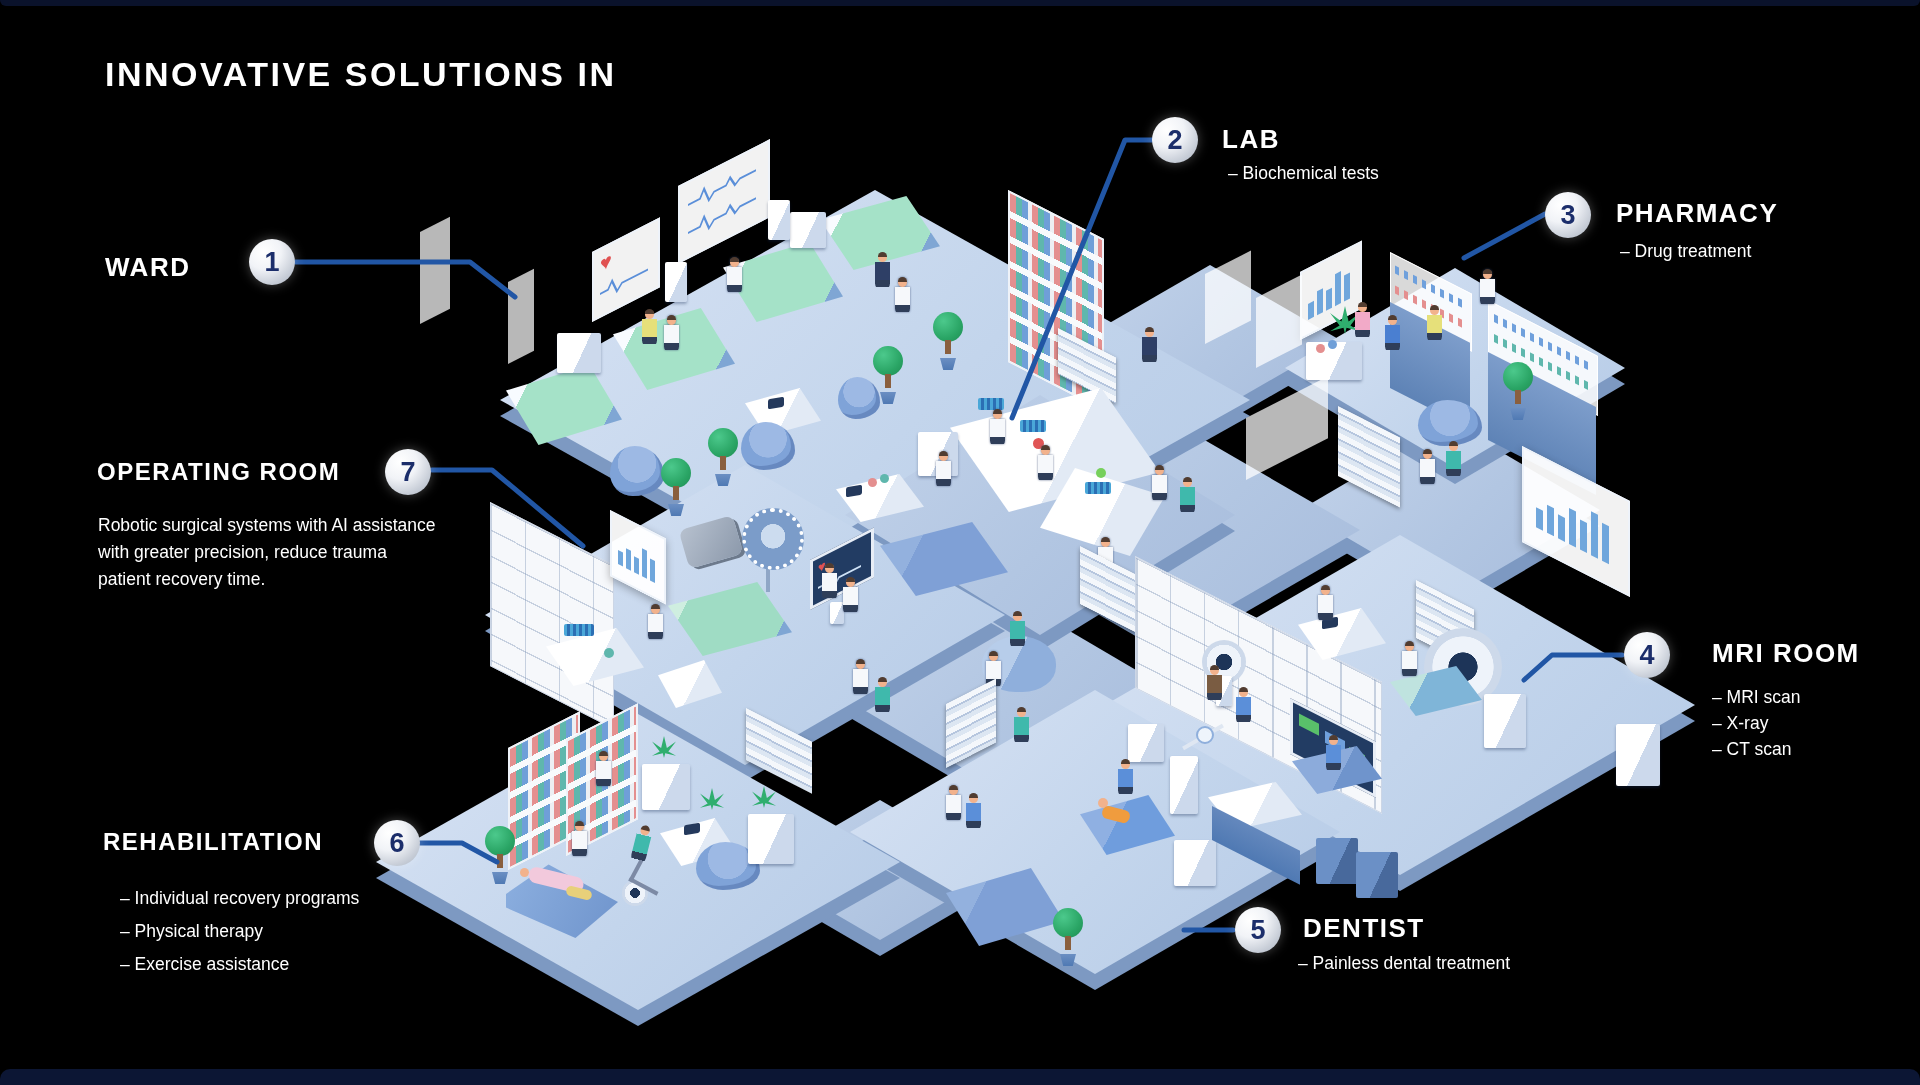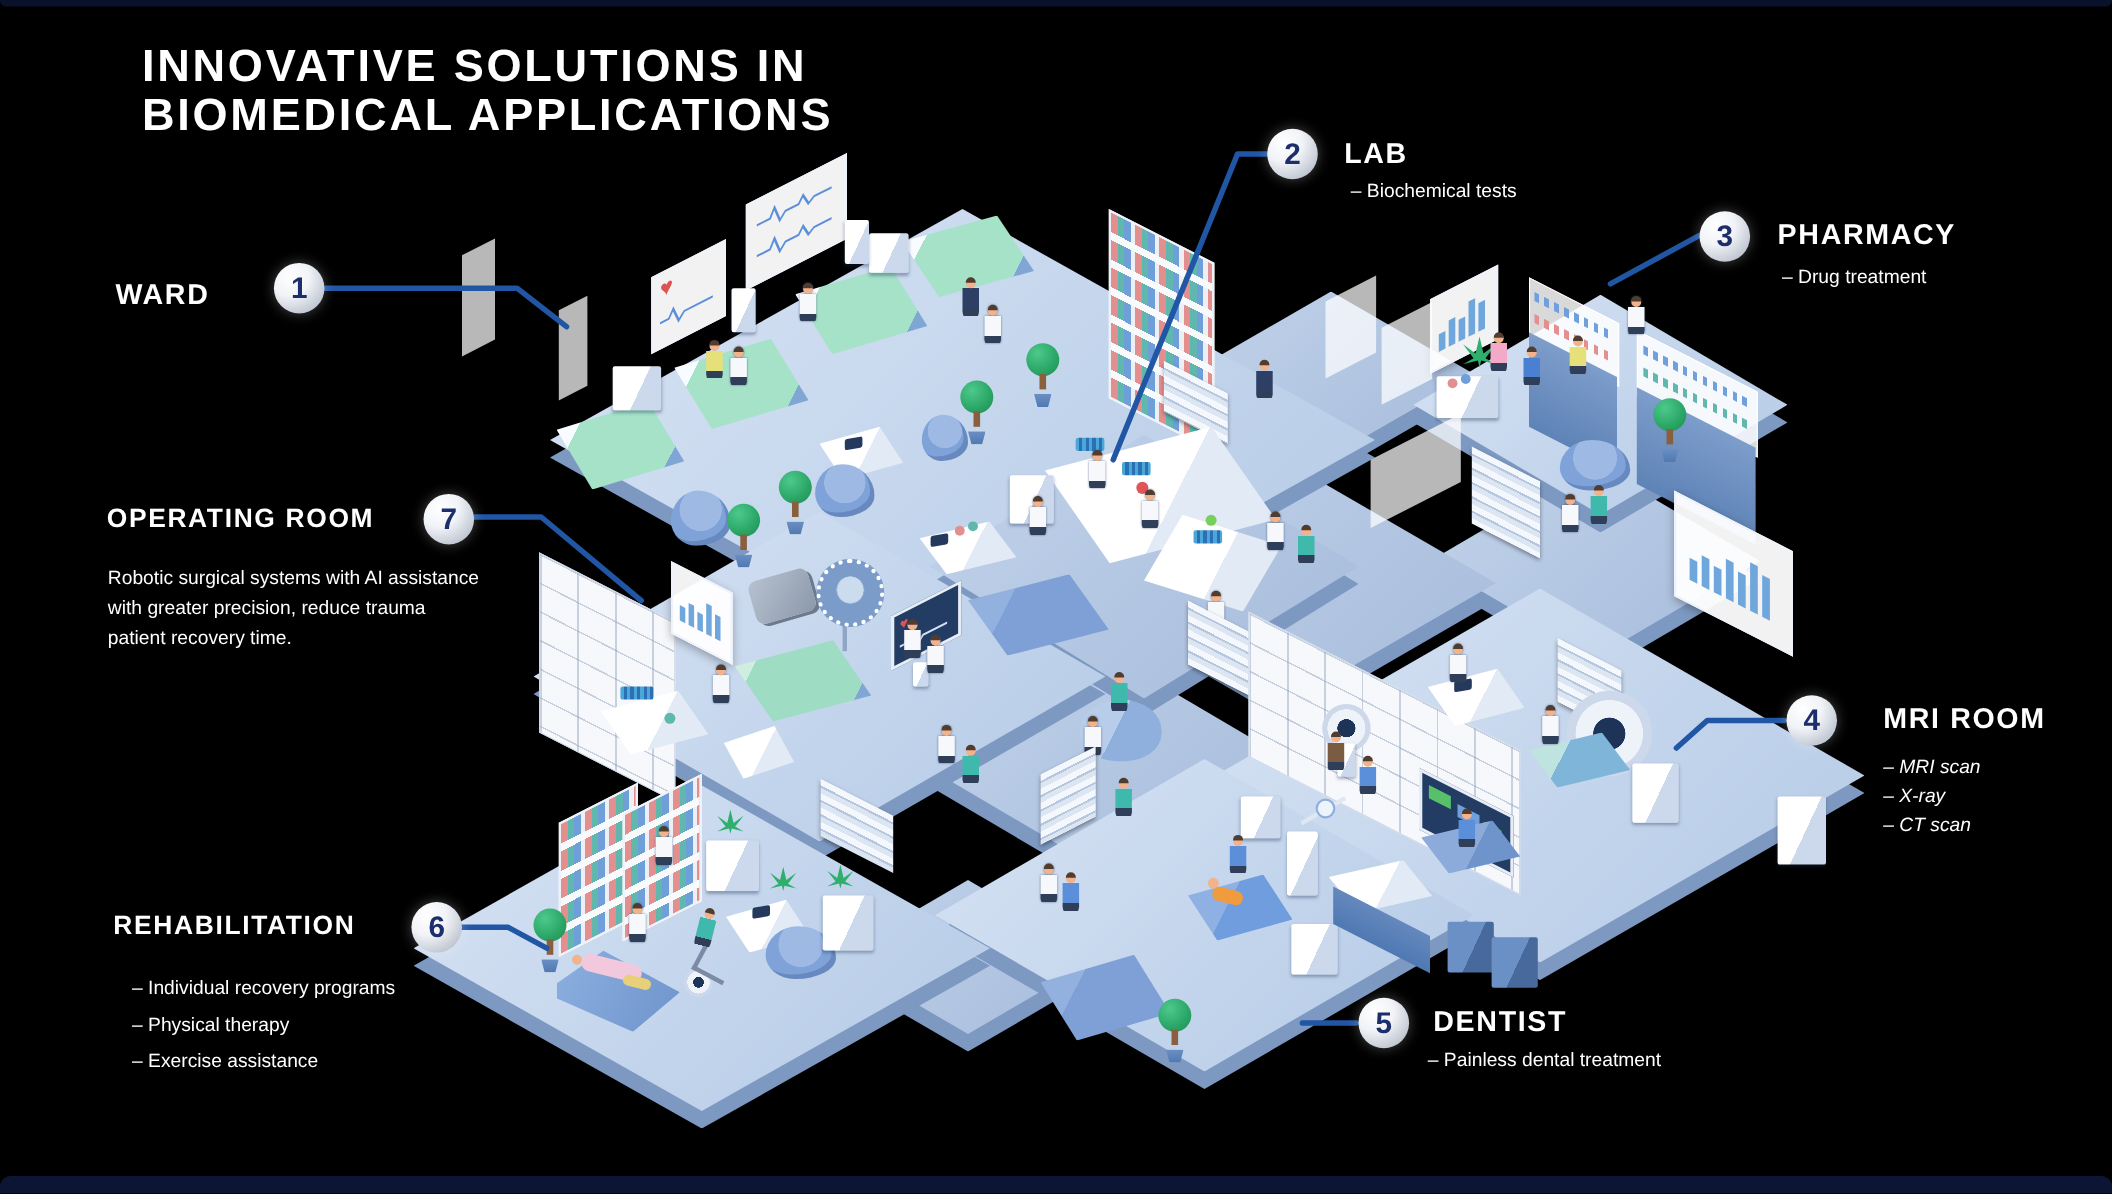--- a/index.html
+++ b/index.html
@@ -1,21 +1,21 @@
 <!DOCTYPE html>
 <html><head>
 <meta charset="utf-8">
 <style>
   html,body{margin:0;padding:0;background:#000;}
   body{width:1920px;height:1085px;overflow:hidden;font-family:"Liberation Sans",sans-serif;}
   .stage{position:relative;width:1920px;height:1085px;background:#000;}
 
   
-  .title{position:absolute;left:105px;top:38px;color:#fff;font-weight:bold;
-         font-size:41px;letter-spacing:2.5px;line-height:44px;margin-left:24px;}
+  .title{position:absolute;left:105px;top:52px;color:#fff;font-weight:bold;
+         font-size:34px;letter-spacing:2.5px;line-height:44px;}
   .badge{position:absolute;width:46px;height:46px;border-radius:50%;
          background:radial-gradient(circle at 32% 28%,#ffffff 0%,#f1f3f7 38%,#c7cdd7 72%,#a9b2bf 100%);
          box-shadow:0 0 12px rgba(255,255,255,.28);
          display:flex;align-items:center;justify-content:center;
          font-weight:bold;font-size:27px;color:#1c2e6b;}
   .co-title{position:absolute;color:#fff;font-weight:bold;font-size:26px;letter-spacing:1.5px;}
   .co-title.sm{font-size:24px;}
   .co-desc{position:absolute;color:#fff;font-size:17.5px;}
   .lines-svg{position:absolute;left:0;top:0;pointer-events:none;}
   .lines-svg polyline{fill:none;stroke:#2156a5;stroke-width:5;stroke-linejoin:round;stroke-linecap:round;}
@@ -354,41 +354,40 @@
     <polyline points="1152,140 1125,140 1012,418"></polyline>
     <polyline points="1545,214 1464,258"></polyline>
     <polyline points="1622,655 1552,655 1524,680"></polyline>
     <polyline points="1233,930 1184,930"></polyline>
     <polyline points="420,843 462,843 497,862"></polyline>
     <polyline points="432,470 492,470 583,546"></polyline>
   </svg>
 
   <div class="title">
     <div>INNOVATIVE SOLUTIONS IN</div>
-    <div>BIOMEDICAL APPLICATIONS</div>
   </div>
 
   <div class="badge" style="left:249px;top:239px;">1</div>
   <div class="co-title" style="left:105px;top:252px;">WARD</div>
 
   <div class="badge" style="left:1152px;top:117px;">2</div>
   <div class="co-title" style="left:1222px;top:124px;">LAB</div>
   <div class="co-desc" style="left:1228px;top:160px;line-height:26px;">
     <div>– Biochemical tests</div>
   </div>
 
   <div class="badge" style="left:1545px;top:192px;">3</div>
   <div class="co-title" style="left:1616px;top:198px;">PHARMACY</div>
   <div class="co-desc" style="left:1620px;top:238px;line-height:26px;">
     <div>– Drug treatment</div>
   </div>
 
   <div class="badge" style="left:1624px;top:632px;">4</div>
   <div class="co-title" style="left:1712px;top:638px;">MRI ROOM</div>
-  <div class="co-desc" style="left:1712px;top:684px;line-height:26px;font-style:italic;">
+  <div class="co-desc" style="left:1712px;top:684px;line-height:26px;">
     <div>– MRI scan</div>
     <div>– X-ray</div>
     <div>– CT scan</div>
   </div>
 
   <div class="badge" style="left:1235px;top:907px;">5</div>
   <div class="co-title" style="left:1303px;top:913px;">DENTIST</div>
   <div class="co-desc" style="left:1298px;top:950px;line-height:26px;">
     <div>– Painless dental treatment</div>
   </div>

